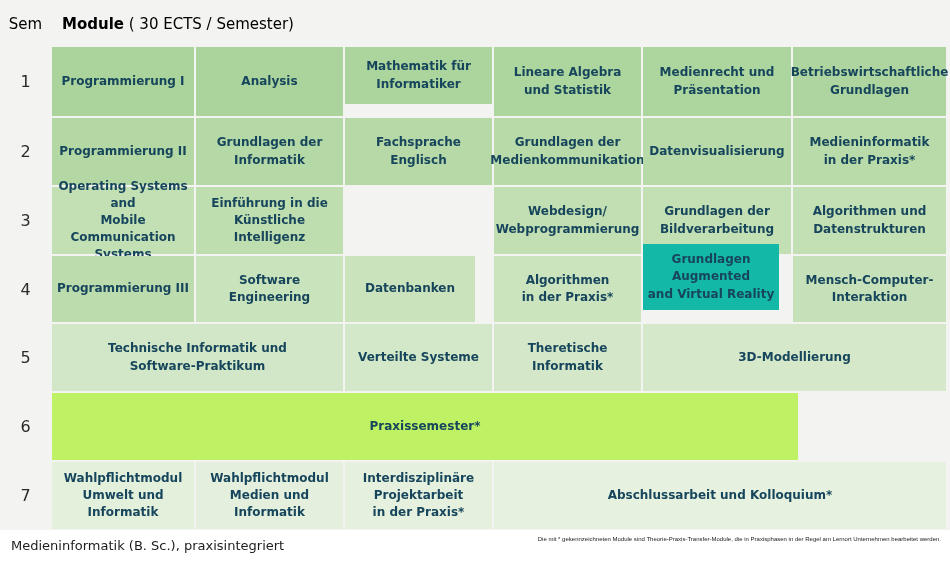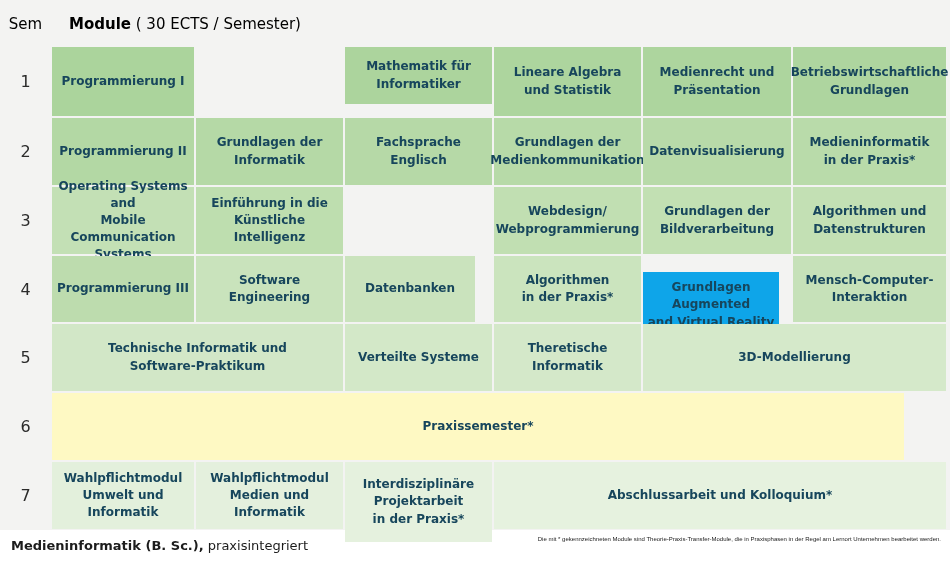--- a/index.html
+++ b/index.html
@@ -2,28 +2,28 @@
 <html><head>
 <meta charset="utf-8">
 <style>
   * { box-sizing: border-box; margin: 0; padding: 0; }
   html, body { width: 950px; height: 562px; background: #ffffff; overflow: hidden; }
   body { font-family: "DejaVu Sans", "Liberation Sans", sans-serif; position: relative; }
   .page { position: absolute; left: 0; top: 0; width: 950px; height: 562px; }
   .bg { position: absolute; left: 0; top: 0; width: 950px; height: 530px; background: #f3f3f2; }
   .hdr { position: absolute; top: 0; height: 47px; display: flex; align-items: center; font-size: 15px; color: #000000; }
   .hdr-sem { left: 0; width: 51px; justify-content: center; }
-  .hdr-mod { left: 69px; }
+  .hdr-mod { left: 62px; }
   .hdr-mod b { font-weight: bold; }
   .hdr-note { right: 16px; }
   .sem-num { position: absolute; left: 0; width: 51px; display: flex; align-items: center; justify-content: center; font-size: 16px; color: #2b2b2b; }
   .cell { position: absolute; display: flex; align-items: center; justify-content: center; text-align: center;
           font-size: 12px; font-weight: bold; color: #17465c; line-height: 1.42; padding: 0 3px; white-space: pre-line; }
   .footer-left { position: absolute; left: 11px; top: 538px; font-size: 13px; color: #1c1c1c; }
-  .footer-left b { font-weight: bold; }
+  .footer-left b { font-weight: normal; }
   .footer-right { position: absolute; right: 9px; top: 536px; font-size: 6px; color: #222; font-family: "Liberation Sans", sans-serif; }
 </style>
 </head>
 <body>
 
 <div class="page">
   <div class="bg"></div>
 
   <div class="hdr hdr-sem">Sem</div>
   <div class="hdr hdr-mod">
@@ -33,20 +33,21 @@
 
   <div class="sem-num" style="top:47px;height:69px">1</div>
   <div class="sem-num" style="top:118px;height:67px">2</div>
   <div class="sem-num" style="top:187px;height:67px">3</div>
   <div class="sem-num" style="top:256px;height:66px">4</div>
   <div class="sem-num" style="top:324px;height:67px">5</div>
   <div class="sem-num" style="top:393px;height:67px">6</div>
   <div class="sem-num" style="top:462px;height:67px">7</div>
 
   <div class="cell" style="left:52px;top:47px;width:142px;height:69px;background:#abd49c">Programmierung I</div>
+  <div class="cell" style="left:196px;top:47px;width:147px;height:69px;background:#abd49c">Analysis</div>
   <div class="cell" style="left:345px;top:47px;width:147px;height:57px;background:#acd49d">Mathematik für
 Informatiker</div>
   <div class="cell" style="left:494px;top:47px;width:147px;height:69px;background:#add59e">Lineare Algebra
 und Statistik</div>
   <div class="cell" style="left:643px;top:47px;width:148px;height:69px;background:#add59e">Medienrecht und
 Präsentation</div>
   <div class="cell" style="left:793px;top:47px;width:153px;height:69px;background:#aed59f">Betriebswirtschaftliche
 Grundlagen</div>
 
   <div class="cell" style="left:52px;top:118px;width:142px;height:67px;background:#b3d8a4">Programmierung II</div>
@@ -70,39 +71,39 @@
   <div class="cell" style="left:643px;top:187px;width:148px;height:67px;background:#c2e0b3">Grundlagen der
 Bildverarbeitung</div>
   <div class="cell" style="left:793px;top:187px;width:153px;height:67px;background:#c3e0b4">Algorithmen und
 Datenstrukturen</div>
 
   <div class="cell" style="left:52px;top:256px;width:142px;height:66px;background:#bddcae">Programmierung III</div>
   <div class="cell" style="left:196px;top:256px;width:147px;height:66px;background:#c9e3bc">Software Engineering</div>
   <div class="cell" style="left:345px;top:256px;width:130px;height:66px;background:#cae3bd">Datenbanken</div>
   <div class="cell" style="left:494px;top:256px;width:147px;height:66px;background:#cbe4be">Algorithmen
 in der Praxis*</div>
-  <div class="cell" style="left:643px;top:272px;width:136px;height:66px;background:#0ea5e9">Grundlagen Augmented
+  <div class="cell" style="left:643px;top:244px;width:136px;height:66px;background:#14b8a6">Grundlagen Augmented
 and Virtual Reality</div>
   <div class="cell" style="left:793px;top:256px;width:153px;height:66px;background:#c6e1b9">Mensch-Computer-
 Interaktion</div>
 
   <div class="cell" style="left:52px;top:324px;width:291px;height:67px;background:#d2e7c7">Technische Informatik und
 Software-Praktikum</div>
   <div class="cell" style="left:345px;top:324px;width:147px;height:67px;background:#d3e8c8">Verteilte Systeme</div>
   <div class="cell" style="left:494px;top:324px;width:147px;height:67px;background:#d4e8c9">Theretische
 Informatik</div>
   <div class="cell" style="left:643px;top:324px;width:303px;height:67px;background:#d5e9ca">3D-Modellierung</div>
 
-  <div class="cell" style="left:52px;top:393px;width:852px;height:67px;background:#fef9c3">Praxissemester*</div>
+  <div class="cell" style="left:52px;top:393px;width:746px;height:67px;background:#bef264">Praxissemester*</div>
 
   <div class="cell" style="left:52px;top:462px;width:142px;height:67px;background:#e3f0dc">Wahlpflichtmodul
 Umwelt und Informatik</div>
   <div class="cell" style="left:196px;top:462px;width:147px;height:67px;background:#e4f0dd">Wahlpflichtmodul
 Medien und Informatik</div>
-  <div class="cell" style="left:345px;top:462px;width:147px;height:80px;background:#e5f1de">Interdisziplinäre
+  <div class="cell" style="left:345px;top:462px;width:147px;height:67px;background:#e5f1de">Interdisziplinäre
 Projektarbeit
 in der Praxis*</div>
   <div class="cell" style="left:494px;top:462px;width:452px;height:67px;background:#e6f2df">Abschlussarbeit und Kolloquium*</div>
 
   <div class="footer-left">
     <b>Medieninformatik (B. Sc.),</b><span style="white-space:pre"> praxisintegriert</span>
   </div>
   <div class="footer-right">Die mit * gekennzeichneten Module sind Theorie-Praxis-Transfer-Module, die in Praxisphasen in der Regel am Lernort Unternehmen bearbeitet werden.</div>
 </div>
 

